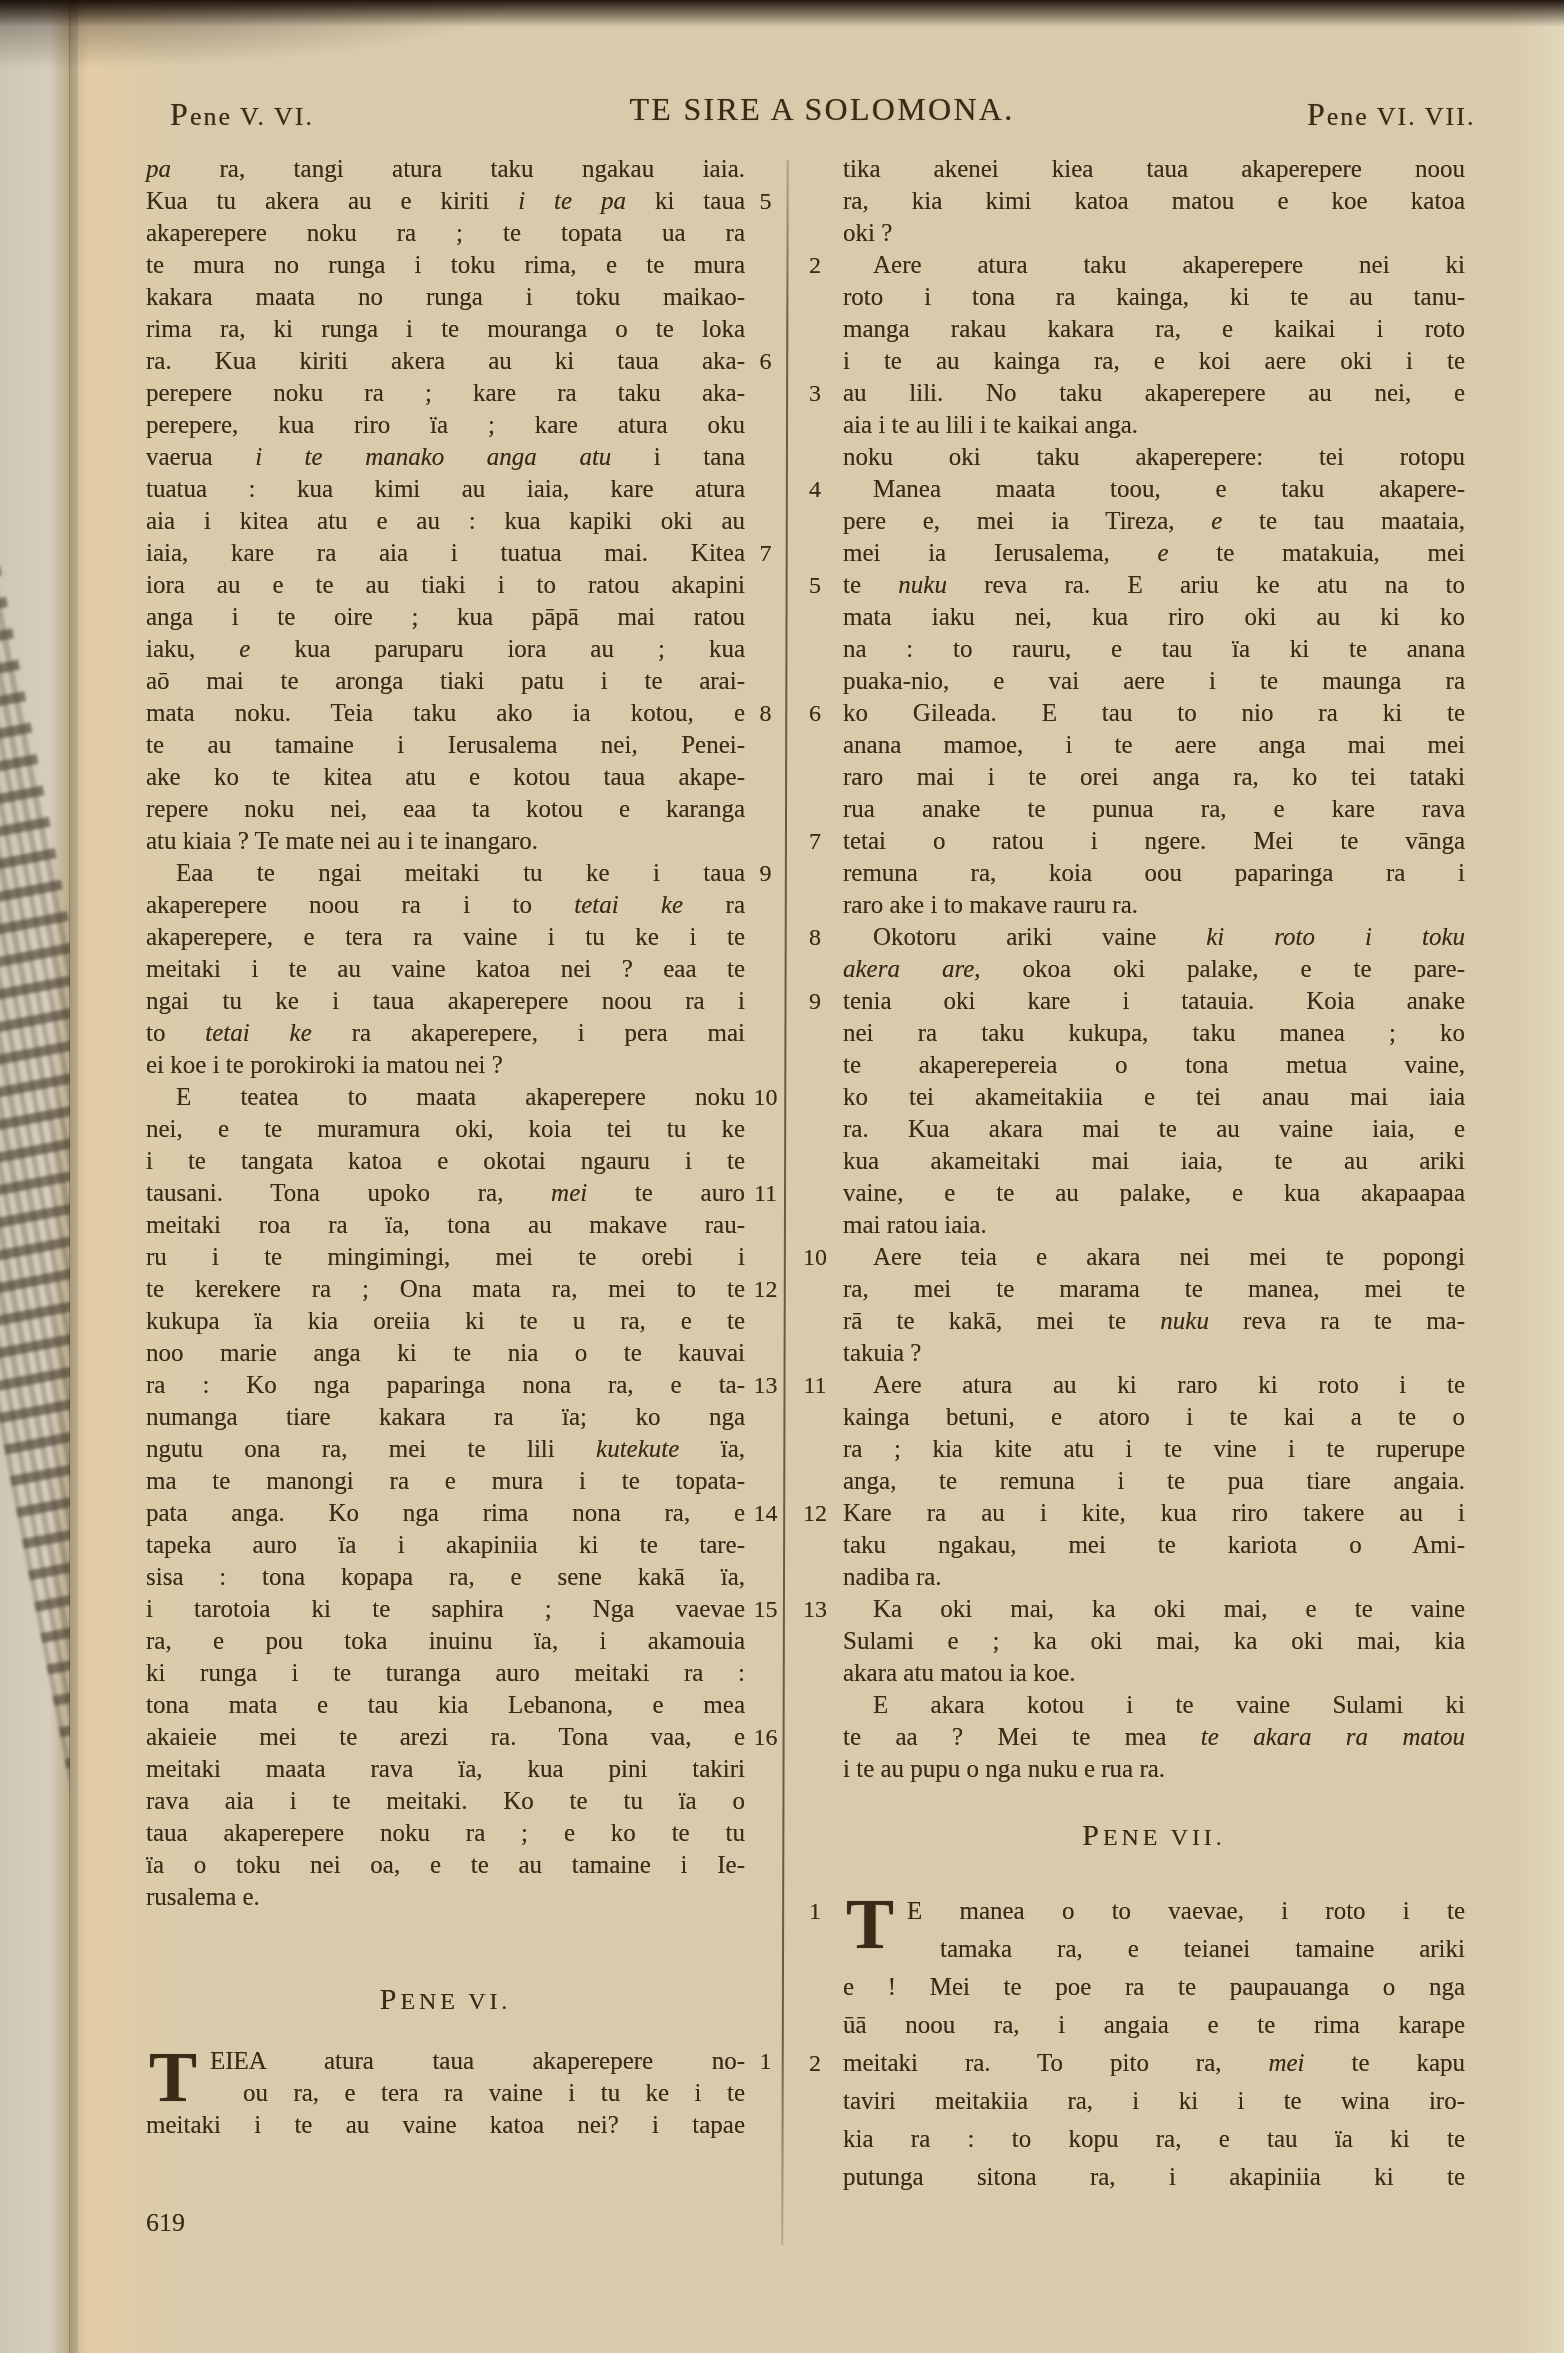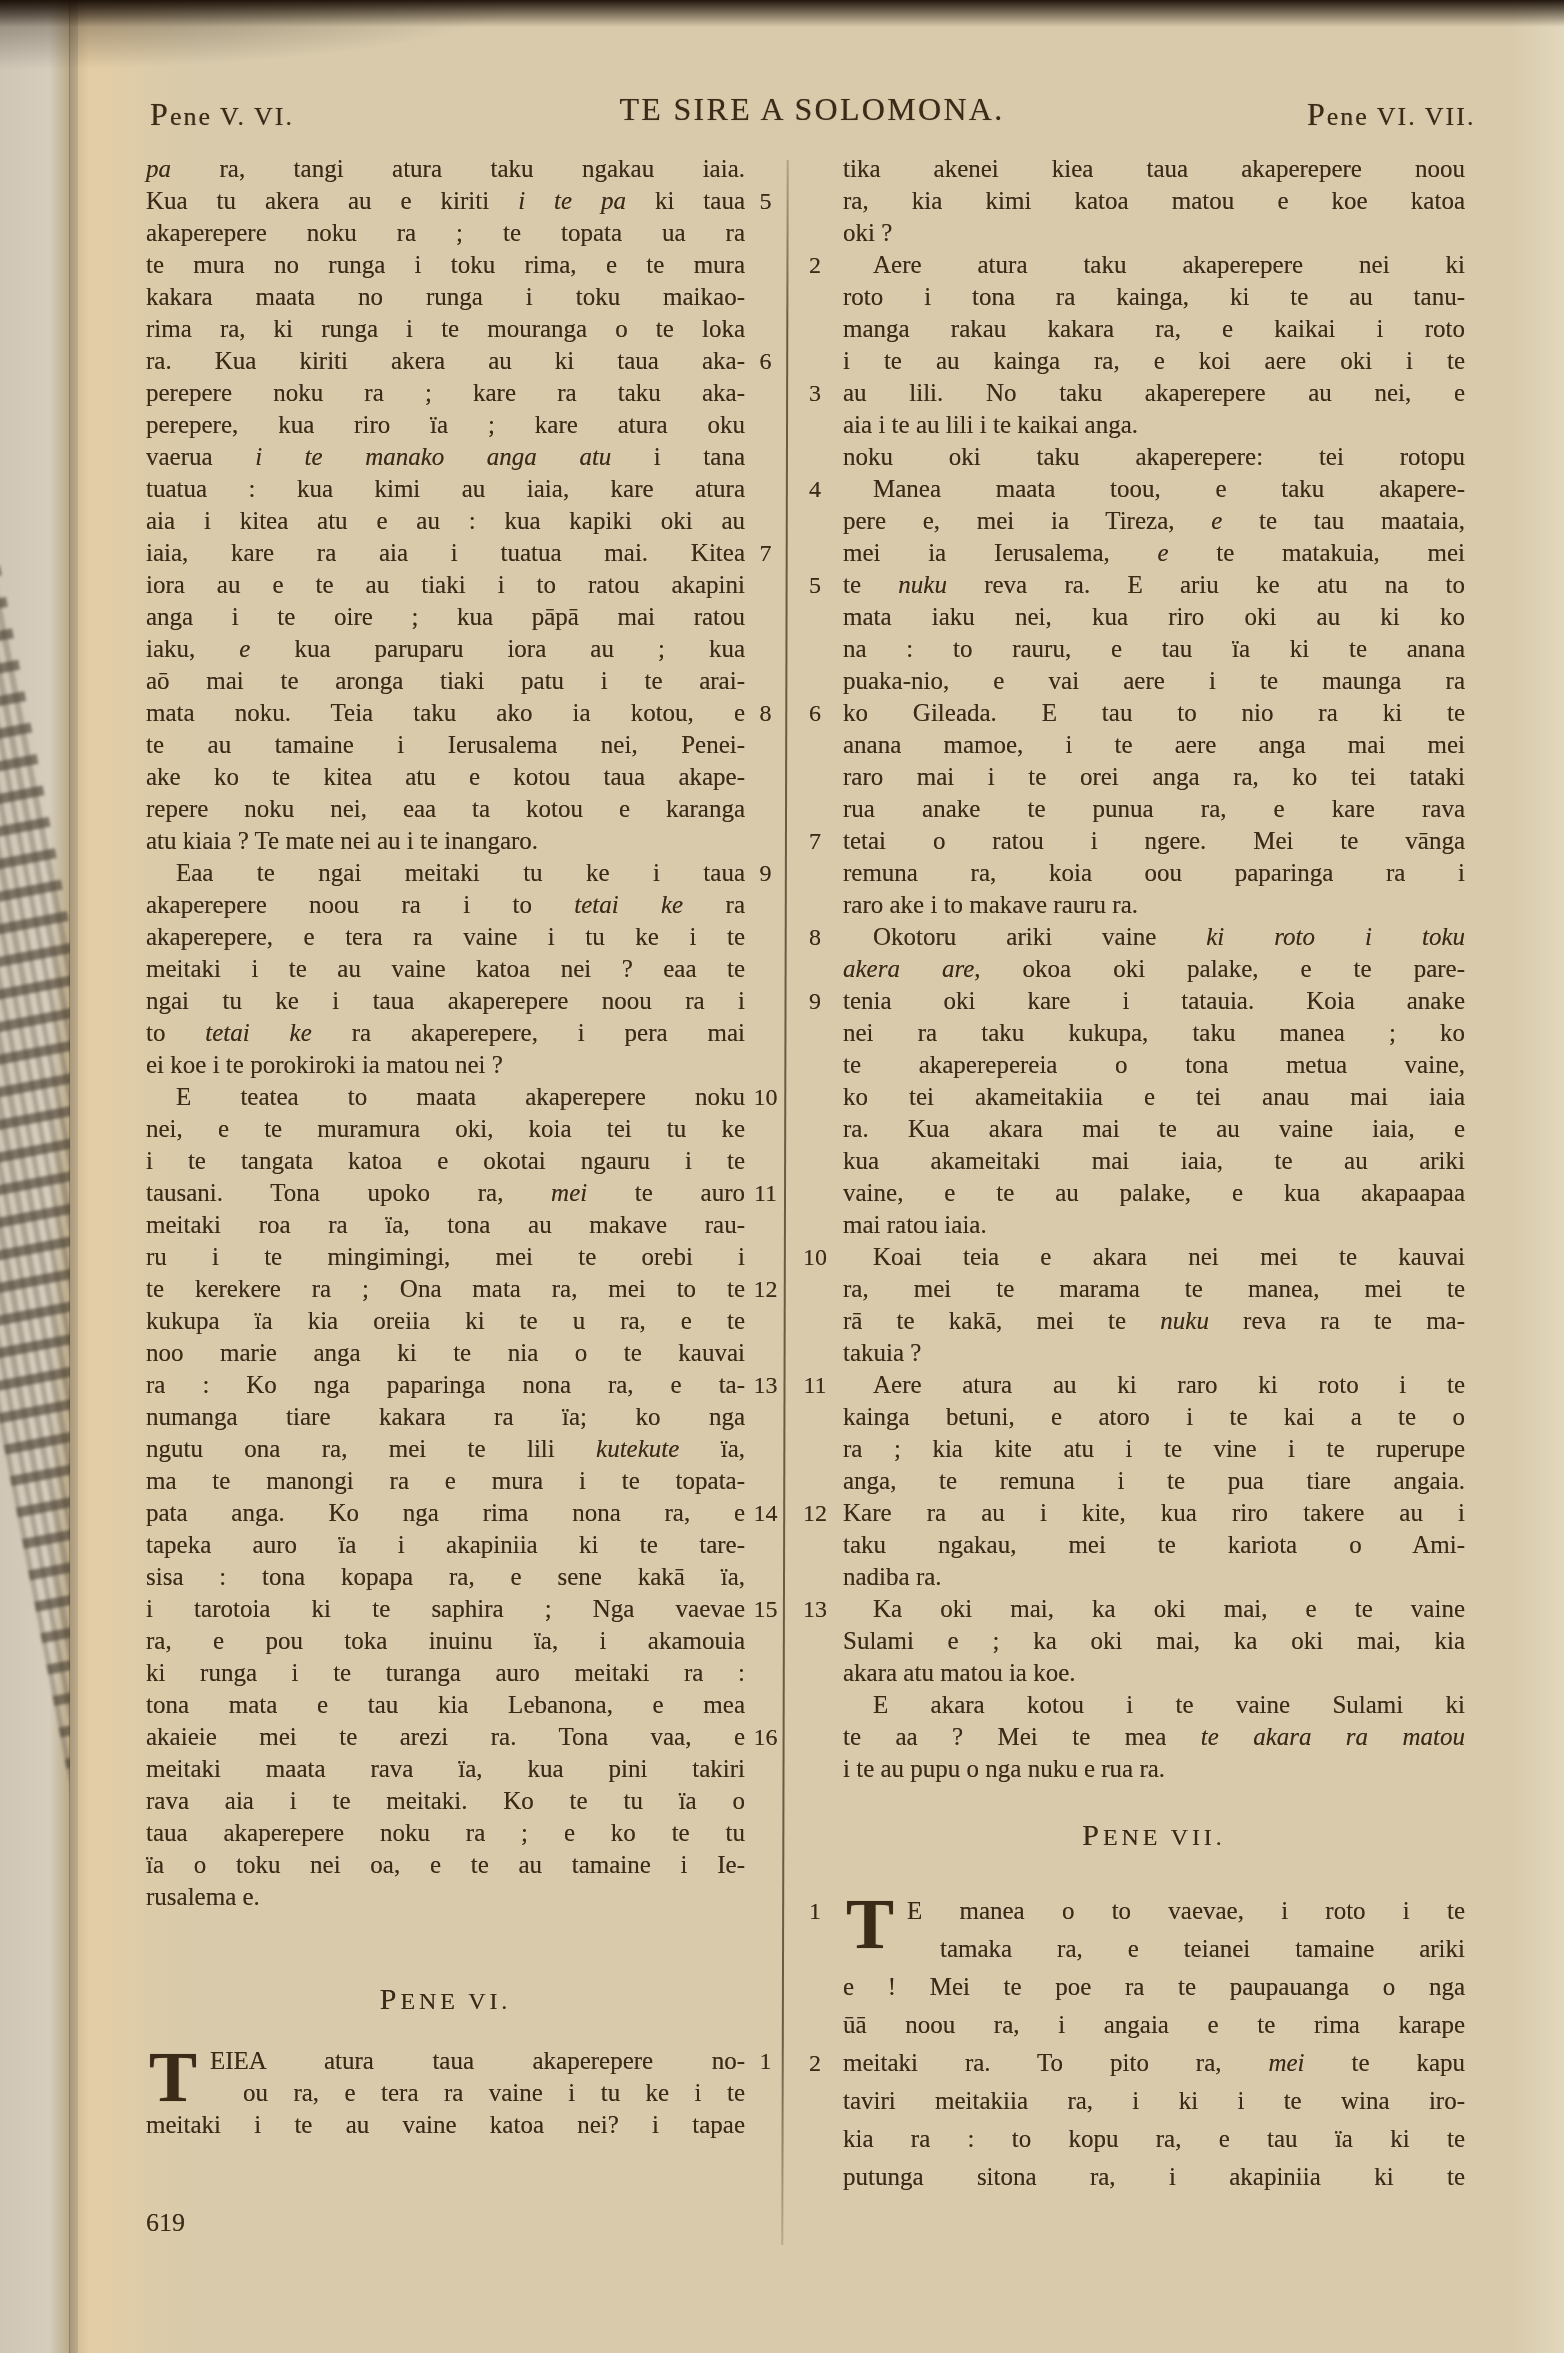--- a/index.html
+++ b/index.html
@@ -28,21 +28,21 @@
     background:radial-gradient(60% 100% at 0% 0%, rgba(24,13,5,.45), rgba(24,13,5,0));}
 
   
   .running-head{position:absolute;left:147px;top:91px;width:1330px;height:50px;}
   .rh-side{position:absolute;top:4.7px;font-size:26px;letter-spacing:2px;white-space:nowrap;}
   .rh-side::first-letter{font-size:32px;}
   .rh-left{left:3.1px;}
   .rh-right{right:1.6px;}
   .rh-center{position:absolute;left:0;right:0;top:0;text-align:center;
     font-size:32px;letter-spacing:2.3px;}
-  .running-head div{text-shadow:0 0 0.8px rgba(58,42,24,.55);}
+  .running-head div{text-shadow:0 0 0.8px rgba(58,42,24,.55);margin-left:20px;}
 
   
   .divider{position:absolute;left:784px;top:160px;width:1.6px;height:2085px;
     background:linear-gradient(to bottom, rgba(66,47,26,.25), rgba(66,47,26,.72) 8%, rgba(66,47,26,.72) 90%, rgba(66,47,26,.2));
     transform:rotate(.15deg);}
 
   
   .col{position:absolute;font-size:25px;line-height:32px;
     text-shadow:0 0 0.5px rgba(58,42,24,.5);}
   .col-left{left:146px;top:153px;width:640px;}
@@ -464,21 +464,21 @@
       <div class="line">
         <span class="n"></span>
         <span class="t">vaine, e te au palake, e kua akapaapaa</span>
       </div>
       <div class="line end">
         <span class="n"></span>
         <span class="t">mai ratou iaia.</span>
       </div>
       <div class="line ind">
         <span class="n">10</span>
-        <span class="t">Koai teia e akara nei mei te kauvai</span>
+        <span class="t">Aere teia e akara nei mei te popongi</span>
       </div>
       <div class="line">
         <span class="n"></span>
         <span class="t">ra, mei te marama te manea, mei te</span>
       </div>
       <div class="line">
         <span class="n"></span>
         <span class="t">rā te kakā, mei te <i>nuku</i> reva ra te ma-</span>
       </div>
       <div class="line end">

